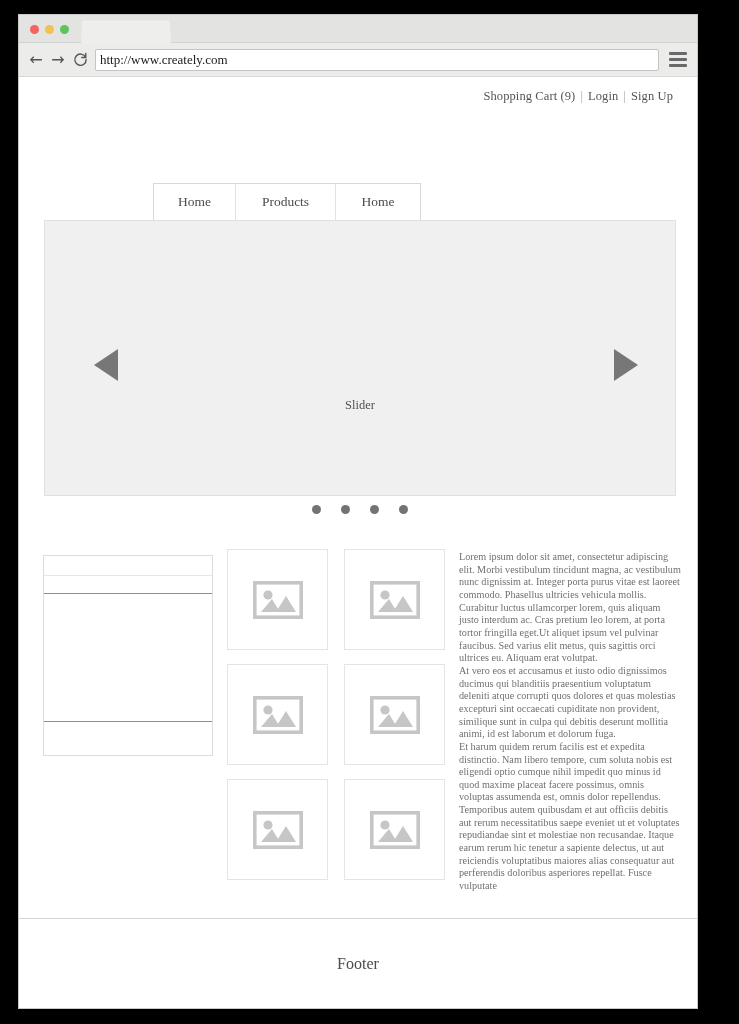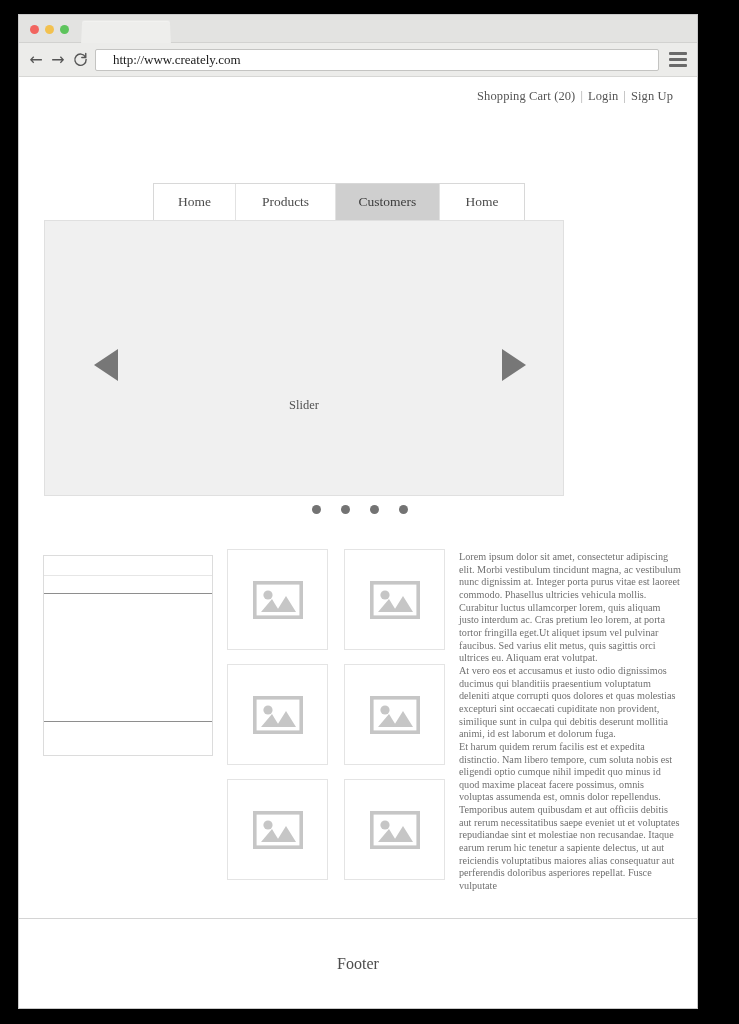--- a/index.html
+++ b/index.html
@@ -88,21 +88,21 @@
     margin-right: 4px;
   }
   .url-bar {
     flex: 1;
     height: 22px;
     background: #ffffff;
     border: 1px solid #c4c4c2;
     border-radius: 2px;
     display: flex;
     align-items: center;
-    padding: 0 17px;
+    padding: 0 4px;
     font-family: "Liberation Serif", serif;
     font-size: 13px;
     color: #1a1a1a;
     white-space: nowrap;
     overflow: hidden;
   }
   .hamburger {
     width: 26px; height: 24px;
     margin-left: 6px;
     display: flex; flex-direction: column;
@@ -155,21 +155,21 @@
     border-right: 1px solid #e2e2e2;
     white-space: nowrap;
   }
   .nav-item:last-child { border-right: none; }
   .nav-item.active { background: #cfcfcf; color: #3d3d3d; }
 
   
   .slider {
     position: absolute;
     left: 25px; top: 143px;
-    width: 520px; height: 276px;
+    width: 632px; height: 276px;
     background: #f0f0f0;
     border: 1px solid #e0e0e0;
   }
   .slider-label {
     position: absolute;
     left: 50%; top: 177px;
     transform: translateX(-50%);
     font-size: 12.5px;
     color: #525252;
   }
@@ -314,27 +314,26 @@
       <div class="hamburger">
         <span></span>
           <span></span>
           <span></span>
       </div>
     </div>
 
     <div class="viewport">
 
       <div class="util-links">
-        <span>Shopping Cart (20)</span><span class="sep">|</span><span>Login</span><span class="sep">|</span><span>Sign Up</span>
+        <span>Shopping Cart (9)</span><span class="sep">|</span><span>Login</span><span class="sep">|</span><span>Sign Up</span>
       </div>
 
       <nav class="main-nav">
         <div class="nav-item" style="width:82px">Home</div>
         <div class="nav-item" style="width:100px">Products</div>
-        <div class="nav-item active" style="width:104px">Customers</div>
         <div class="nav-item" style="width:84px">Home</div>
       </nav>
 
       <div class="slider">
         <div class="arrow arrow-left"></div>
         <div class="arrow arrow-right"></div>
         <div class="slider-label">Slider</div>
       </div>
 
       <div class="slider-dots">

